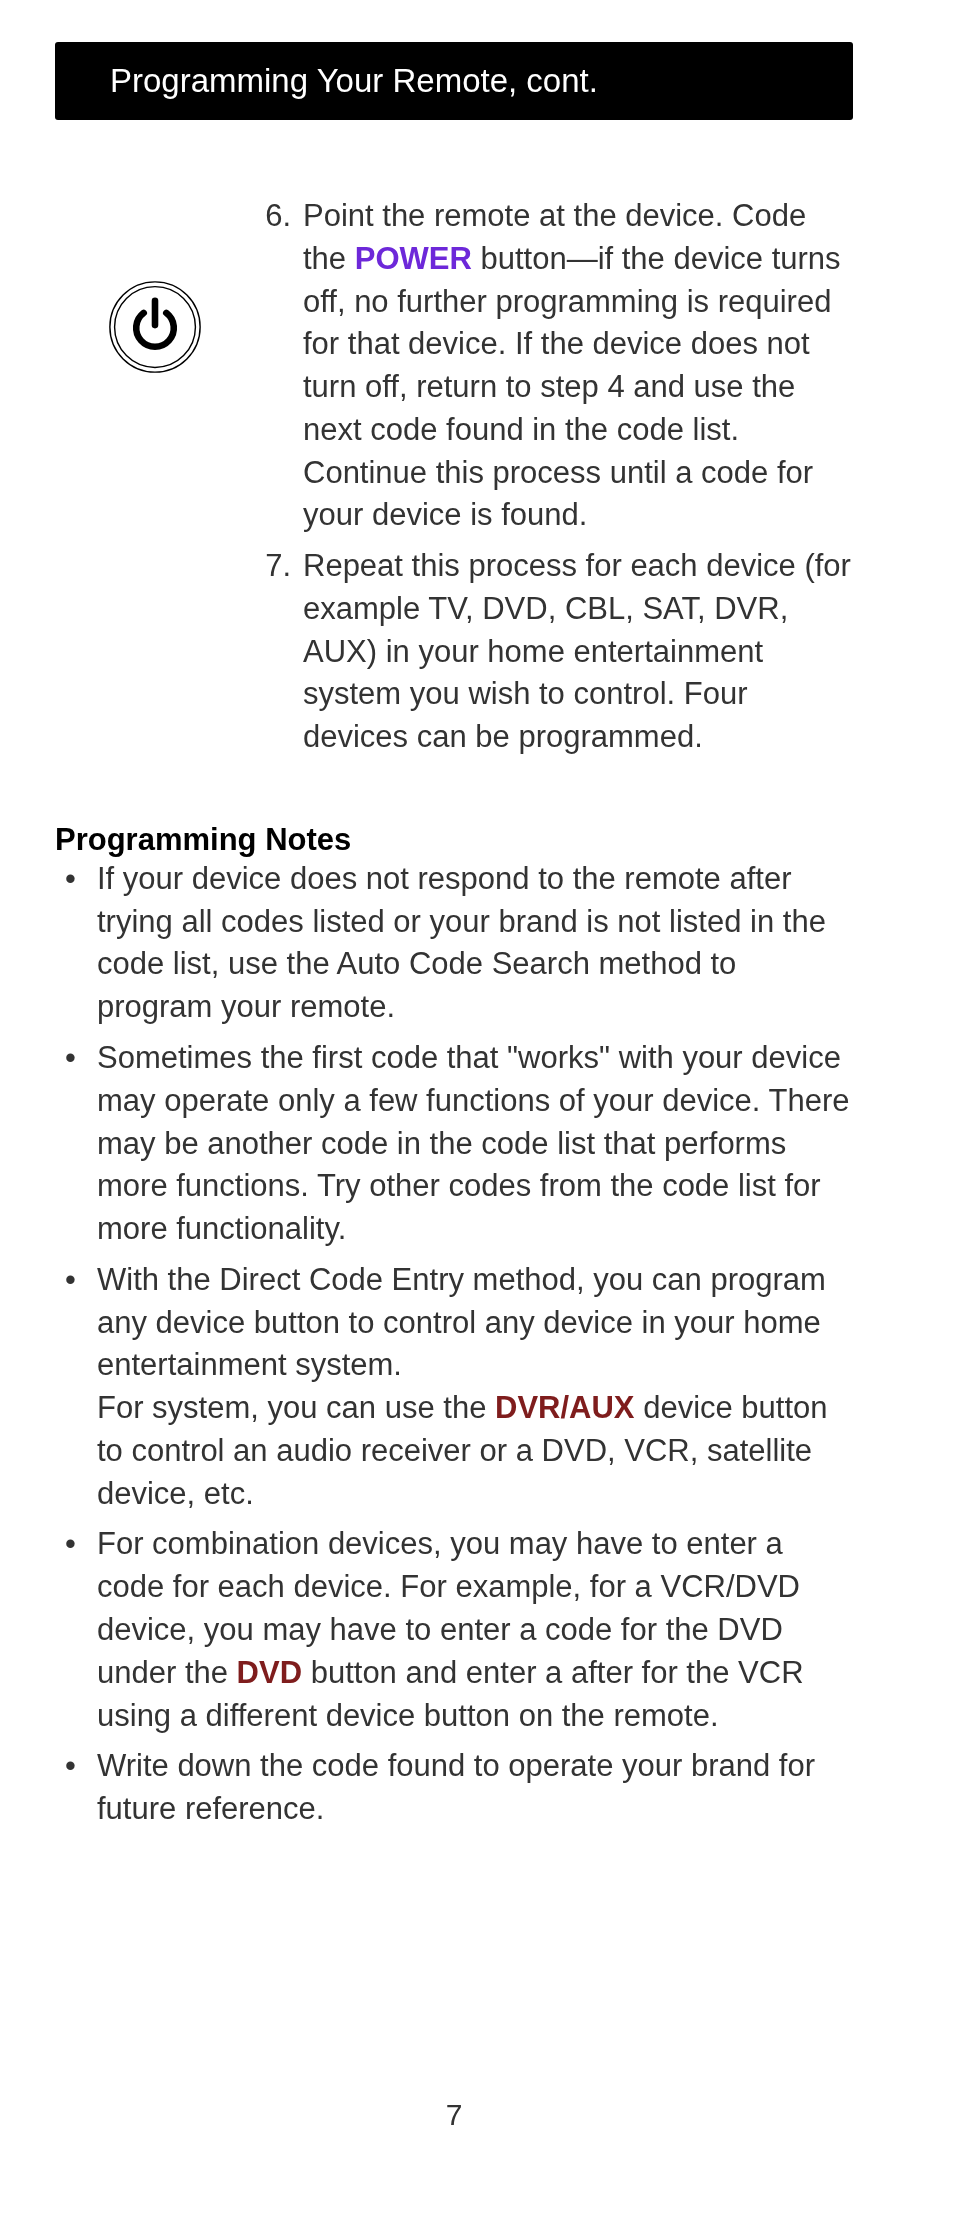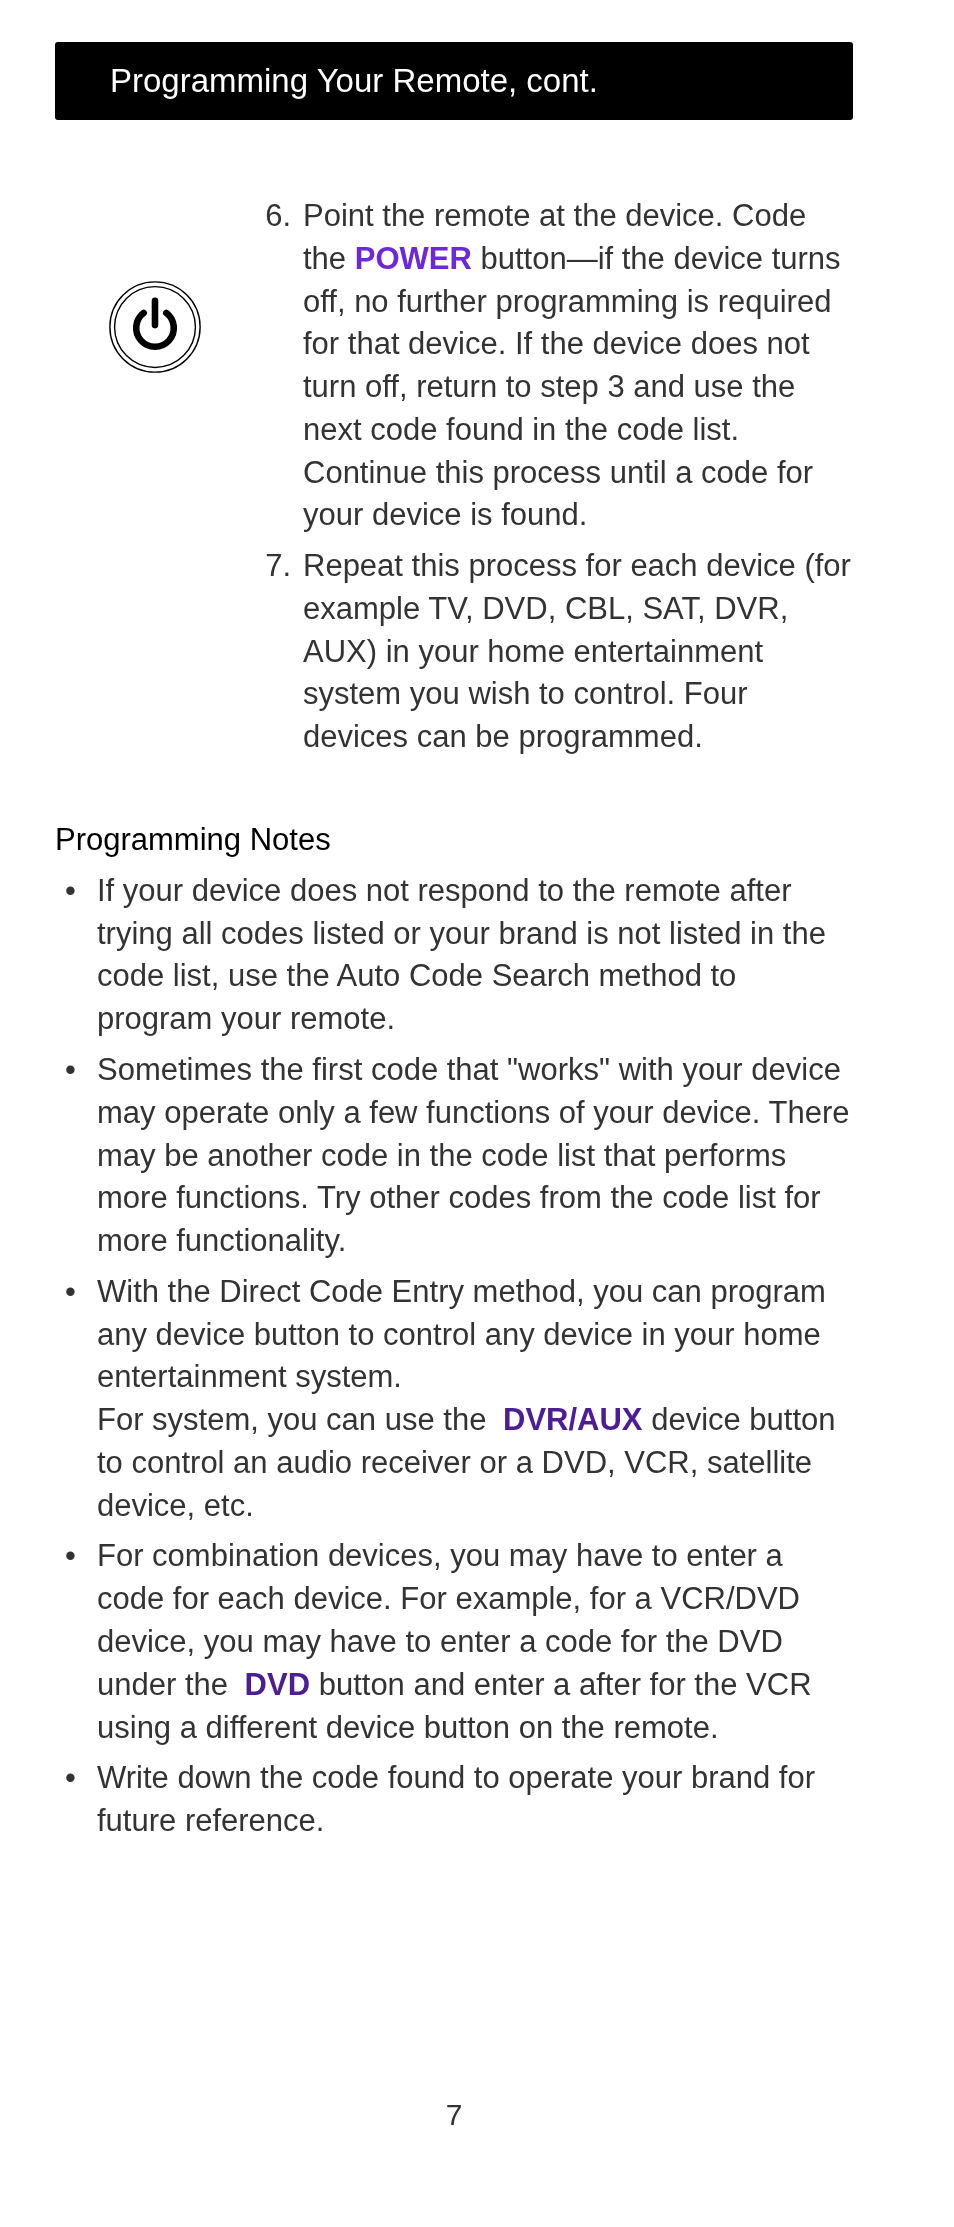--- a/index.html
+++ b/index.html
@@ -67,23 +67,22 @@
     }
     .step-text {
       flex: 1;
     }
     .step-text .bold {
       font-weight: 700;
       color: #6d28d9;
     }
     .notes-heading {
       font-size: 31px;
-      font-weight: 400;
+      font-weight: 700;
       color: #000;
-      margin-bottom: 12px;
     }
     .notes-list {
       list-style: none;
       padding: 0;
     }
     .note-item {
       display: flex;
       font-size: 31px;
       line-height: 1.38;
       color: #333;
@@ -92,22 +91,21 @@
     .bullet {
       min-width: 42px;
       padding-left: 10px;
       flex-shrink: 0;
     }
     .note-text {
       flex: 1;
     }
     .note-text .bold {
       font-weight: 700;
-      color: #4c1d95;
-      margin-left: 8px;
+      color: #7f1d1d;
     }
     .page-number {
       position: absolute;
       bottom: 95px;
       left: 0;
       right: 0;
       text-align: center;
       font-size: 30px;
       color: #333;
     }
@@ -128,21 +126,21 @@
           <circle cx="50" cy="50" r="48" fill="none" stroke="#000" stroke-width="1.5"></circle>
           <circle cx="50" cy="50" r="43" fill="none" stroke="#000" stroke-width="1.5"></circle>
           <path d="M 38 35 A 20 20 0 1 0 62 35" fill="none" stroke="#000" stroke-width="7" stroke-linecap="round"></path>
           <line x1="50" y1="22" x2="50" y2="48" stroke="#000" stroke-width="7" stroke-linecap="round"></line>
         </svg>
       </div>
     </div>
     <div class="steps-column">
       <div class="step-item">
         <div class="step-number">6.</div>
-        <div class="step-text"><span>Point the remote at the device. Code the </span><span class="bold">POWER</span><span> button—if the device turns off, no further programming is required for that device. If the device does not turn off, return to step 3 and use the next code found in the code list. Continue this process until a code for your device is found.</span></div>
+        <div class="step-text"><span>Point the remote at the device. Code the </span><span class="bold">POWER</span><span> button—if the device turns off, no further programming is required for that device. If the device does not turn off, return to step 4 and use the next code found in the code list. Continue this process until a code for your device is found.</span></div>
       </div>
       <div class="step-item">
         <div class="step-number">7.</div>
         <div class="step-text"><span>Repeat this process for each device (for example TV, DVD, CBL, SAT, DVR, AUX) in your home entertainment system you wish to control. Four devices can be programmed.</span></div>
       </div>
     </div>
   </div>
 
   <div class="notes-heading">Programming Notes</div>
 

